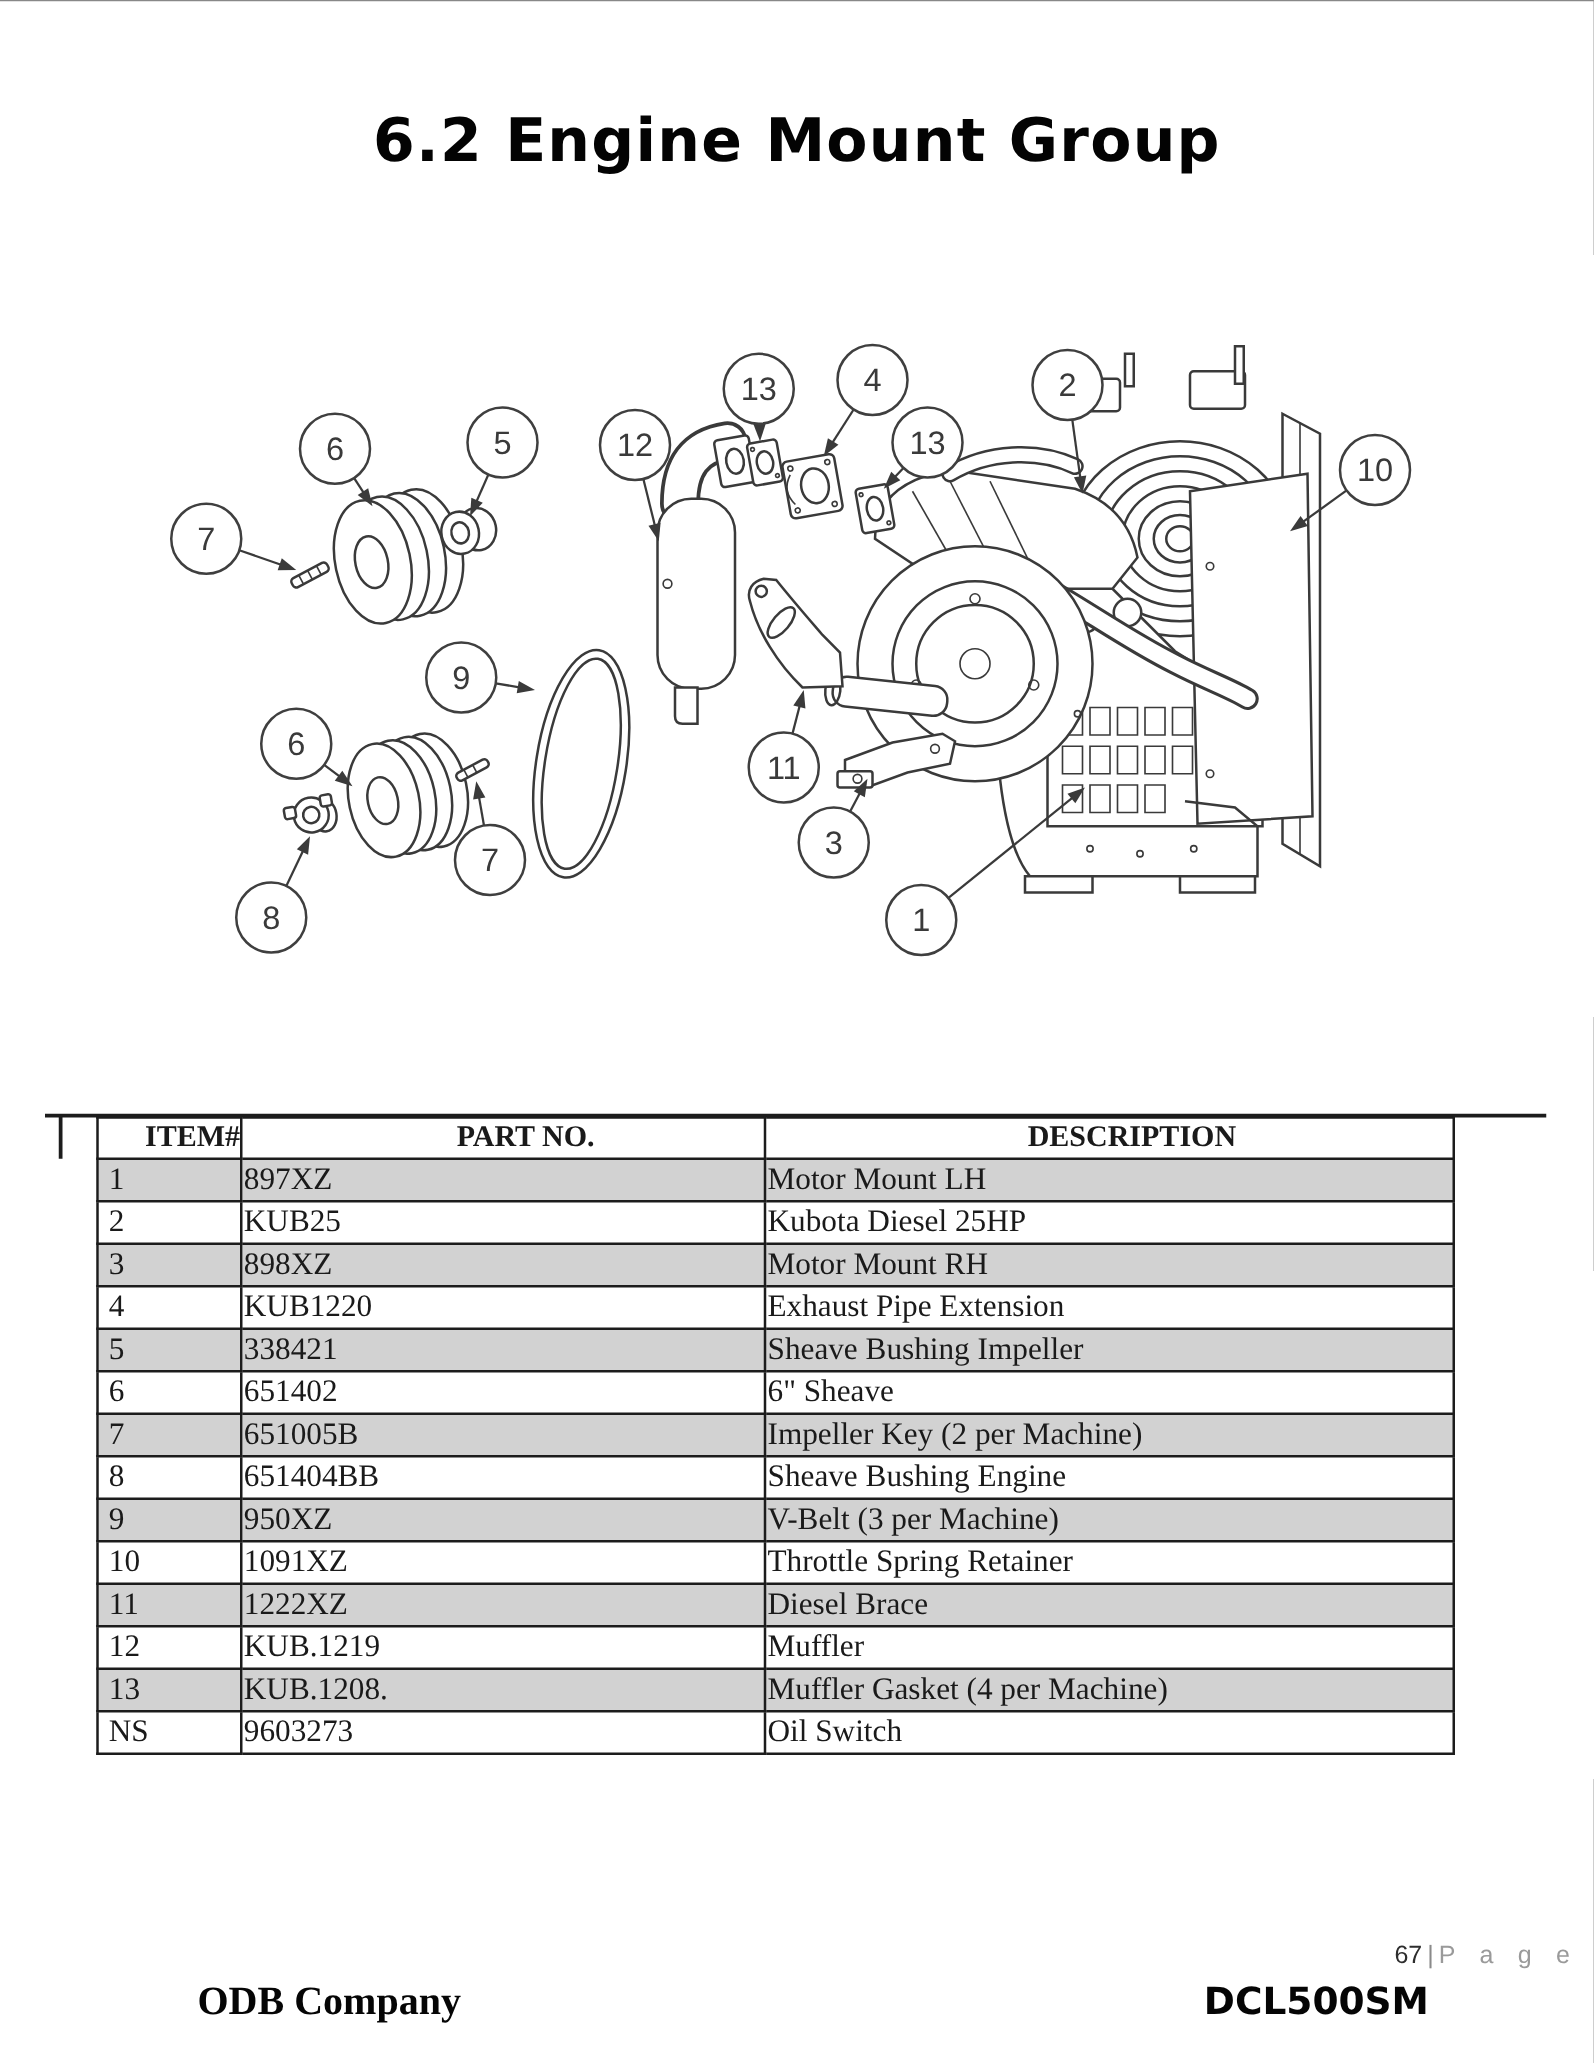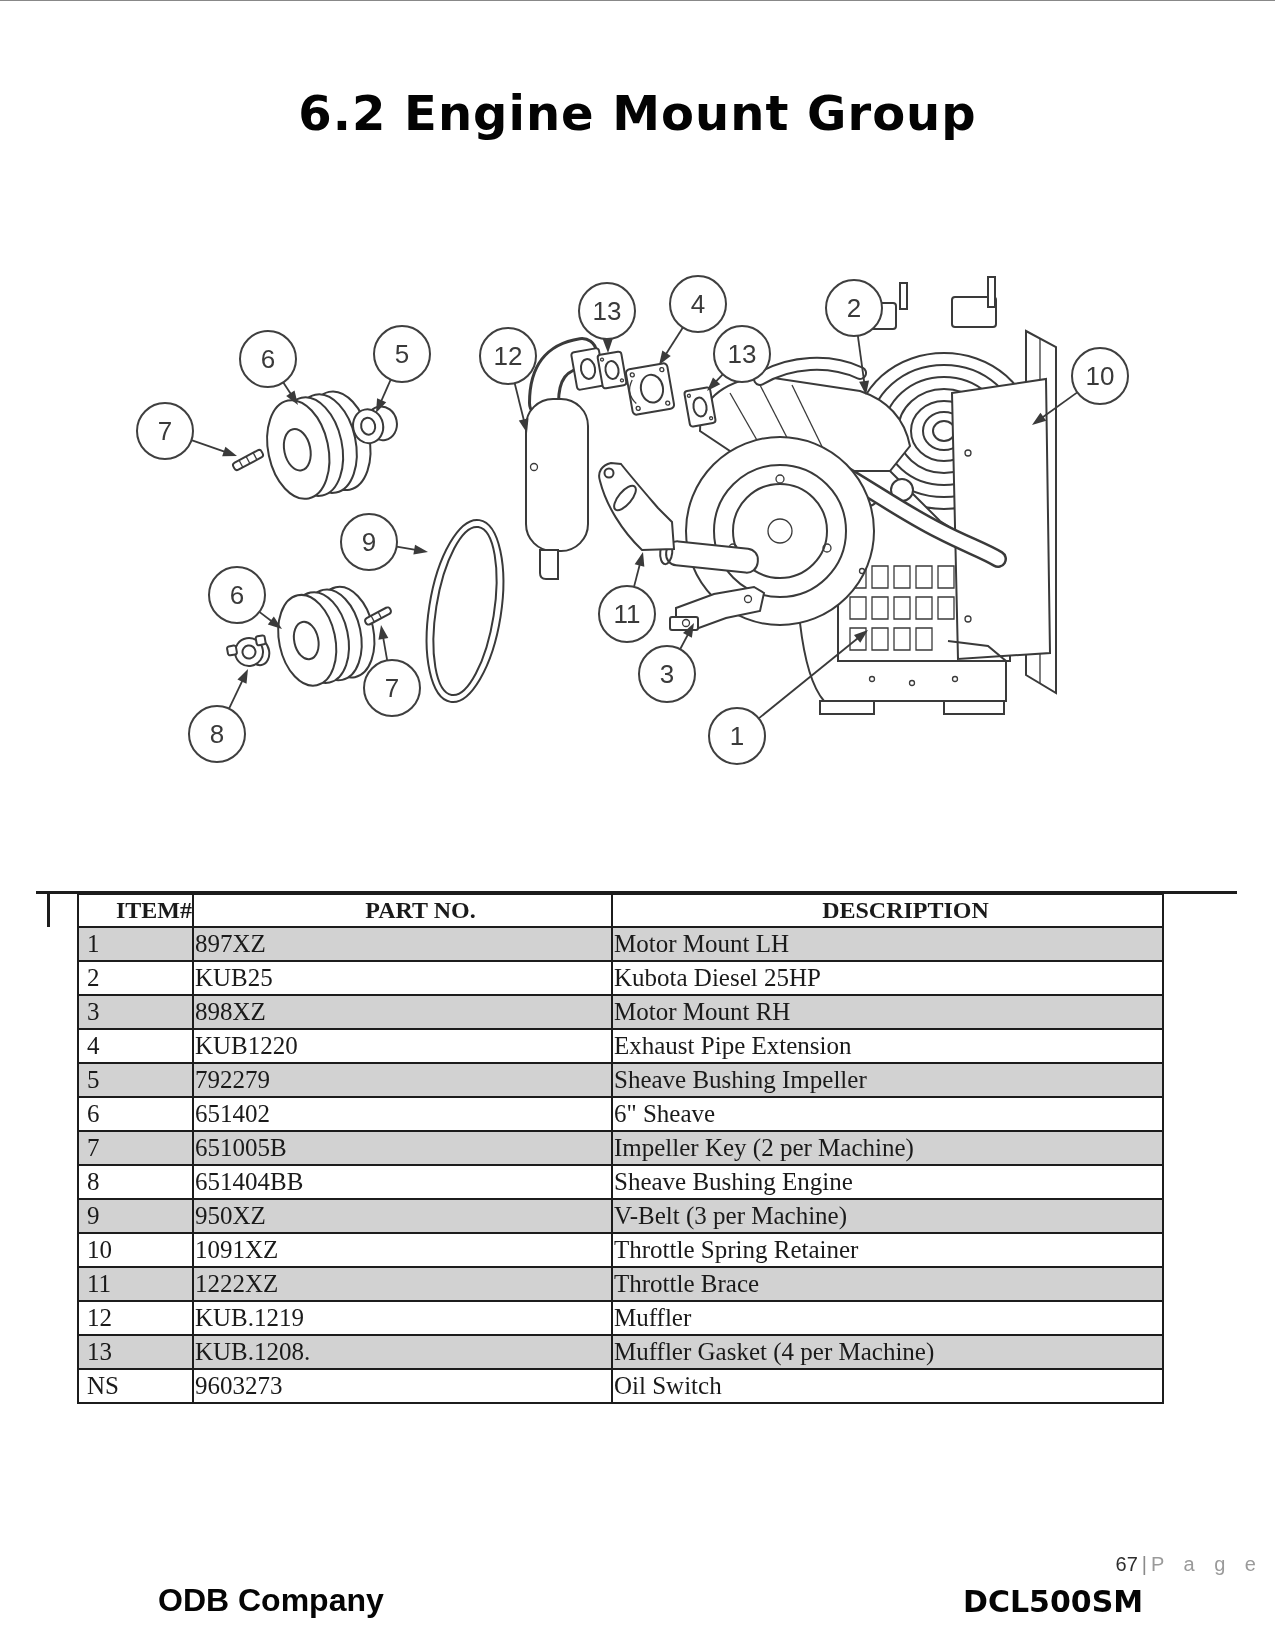--- a/index.html
+++ b/index.html
@@ -75,21 +75,21 @@
     font-family:"Liberation Sans", sans-serif;
     font-size:20px;
     color:#9a9a9a;
     white-space:nowrap;
   }
   .page-line .num{color:#2d2d2d;}
   .page-line .sep{color:#8a8a8a;padding:0 4px;}
   .page-line .word{color:#9a9a9a;letter-spacing:7px;}
   .footer-company{
     position:absolute;left:158px;top:1581px;
-    font-family:Liberation Sans, sans-serif;
+    font-family:Liberation Serif, serif;
     font-weight:bold;font-size:32px;color:#050505;
   }
   .footer-model{
     position:absolute;left:963px;top:1583px;
     font-family:"DejaVu Sans", sans-serif;
     font-weight:bold;font-size:30px;color:#050505;
   }
   .callout-circle{fill:#ffffff;stroke:#3f3f3f;stroke-width:2;}
   .callout-num{
     font-family:"Liberation Sans", sans-serif;
@@ -419,21 +419,21 @@
           <td>898XZ</td>
           <td>Motor Mount RH</td>
         </tr>
         <tr>
           <td class="c-item">4</td>
           <td>KUB1220</td>
           <td>Exhaust Pipe Extension</td>
         </tr>
         <tr>
           <td class="c-item">5</td>
-          <td>792279</td>
+          <td>338421</td>
           <td>Sheave Bushing Impeller</td>
         </tr>
         <tr>
           <td class="c-item">6</td>
           <td>651402</td>
           <td>6" Sheave</td>
         </tr>
         <tr>
           <td class="c-item">7</td>
           <td>651005B</td>
@@ -450,21 +450,21 @@
           <td>V-Belt (3 per Machine)</td>
         </tr>
         <tr>
           <td class="c-item">10</td>
           <td>1091XZ</td>
           <td>Throttle Spring Retainer</td>
         </tr>
         <tr>
           <td class="c-item">11</td>
           <td>1222XZ</td>
-          <td>Throttle Brace</td>
+          <td>Diesel Brace</td>
         </tr>
         <tr>
           <td class="c-item">12</td>
           <td>KUB.1219</td>
           <td>Muffler</td>
         </tr>
         <tr>
           <td class="c-item">13</td>
           <td>KUB.1208.</td>
           <td>Muffler Gasket (4 per Machine)</td>

